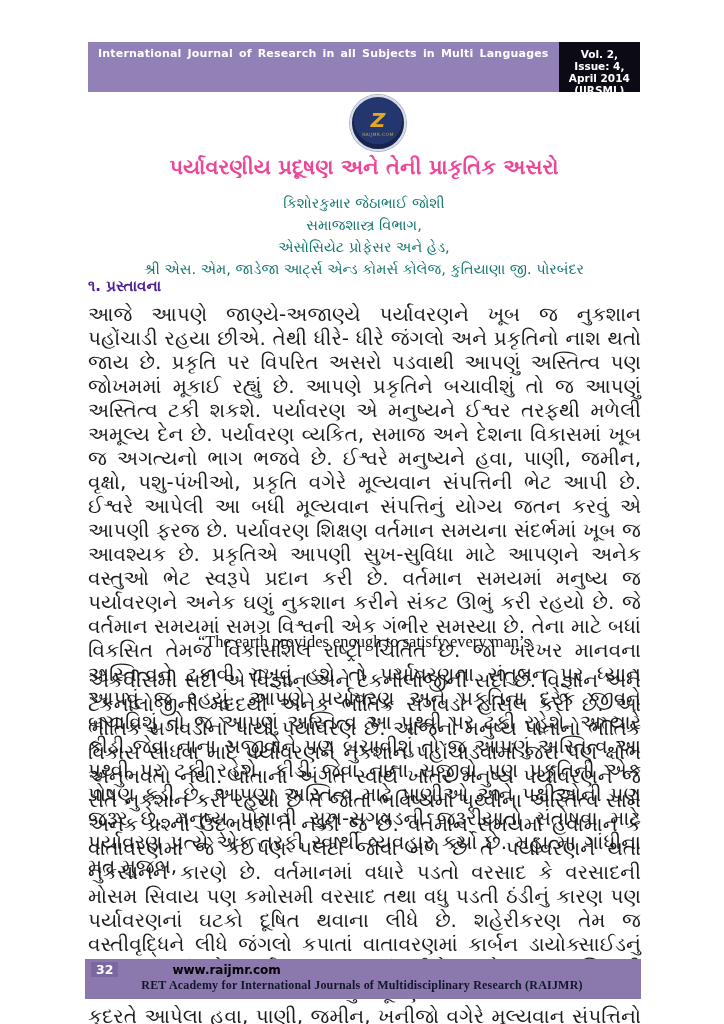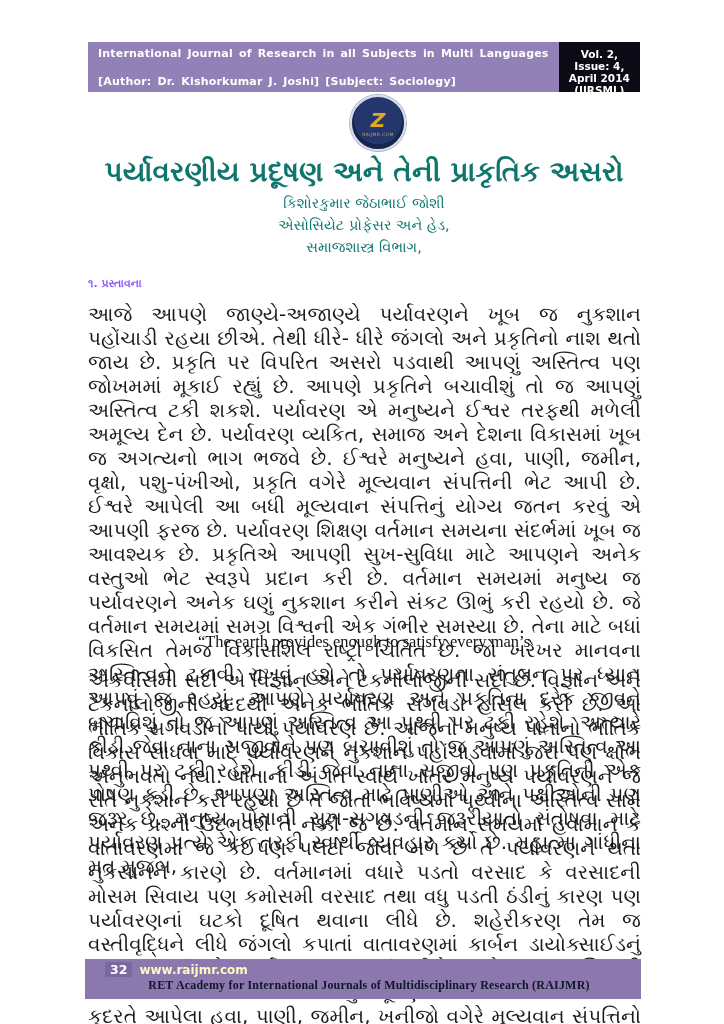--- a/index.html
+++ b/index.html
@@ -40,88 +40,88 @@
   .logo .glyph {
     color:#e0a728; font-weight:bold; font-size:20px; line-height:20px;
     font-style:italic; text-shadow:0 0 1px #7a5c10;
   }
   .logo .logo-cap {
     color:#c8a23a; font-size:4.5px; letter-spacing:.4px; margin-top:2px;
   }
   
   .article-title {
     position:absolute; left:88px; top:155px; width:552px; text-align:center;
-    font-size:28px; font-weight:bold; color:#0f766e;
+    font-size:21px; font-weight:bold; color:#ec4899;
   }
   .author-block {
     position:absolute; left:88px; top:192px; width:552px; text-align:center;
     font-size:14.5px; color:#0f766e; line-height:22px;
   }
   
   .section-heading {
     position:absolute; left:88px; top:277px; width:552px;
-    font-size:11px; font-weight:bold; color:#8b5cf6;
+    font-size:15px; font-weight:bold; color:#4c1d95;
   }
   .para {
     position:absolute; left:88px; width:553px; text-align:justify;
     font-size:20px; line-height:24px; color:#1a1a1a;
   }
   .para1 { top:302px; }
   .para2 { top:668px; }
   .quote {
     position:absolute; left:88px; top:630px; width:552px; text-align:center;
     font-family:"Liberation Serif", serif; font-size:16.5px; color:#111111;
     line-height:23px;
   }
   .quote sup { font-size:9px; }
   
   .footer-band {
     position:absolute; left:85px; top:959px; width:556px; height:40px;
-    background:#8b78ad; padding:3px 8px 2px 20px;
+    background:#8b78ad; padding:3px 8px 2px 6px;
   }
   .footer-row1 { display:flex; align-items:center; }
   .footer-pagenum {
     background:#7a68a0; color:#ffffff; font-weight:bold; font-size:12.5px;
     padding:0 5px; margin-right:7px;
   }
   .footer-line1 {
     color:#ffffff; font-weight:bold; font-size:12px; flex:1; white-space:nowrap;
   }
-  .footer-url { color:#fef9c3; font-weight:bold; font-size:12px; }
+  .footer-url { color:#000000; font-weight:bold; font-size:12px;margin-left:47px; }
   .footer-row2 {
     text-align:center; color:#0f172a; font-weight:bold; font-size:12px;
     font-family:"Liberation Serif", serif; margin-top:1px; letter-spacing:.2px;
   }
 </style>
 </head>
 <body>
 
 <div class="page">
 
   <div class="header-band">
     <div class="header-left">
       <div class="hl1">International Journal of Research in all Subjects in Multi Languages</div>
-      <div class="hl2">[Author: Dr. Kishorkumar J. Joshi] [Subject: Sociology]</div>
     </div>
     <div class="header-right">
       <div>Vol. 2, Issue: 4, April 2014</div>
       <div>(IJRSML)  ISSN: 2321 - 2853</div>
     </div>
   </div>
 
   <div class="logo">
     <div class="glyph">Z</div>
     <div class="logo-cap">RAIJMR.COM</div>
   </div>
 
   <div class="article-title">પર્યાવરણીય પ્રદૂષણ અને તેની પ્રાકૃતિક અસરો</div>
   <div class="author-block">
     <div>કિશોરકુમાર જેઠાભાઈ જોશી</div>
+    <div>સમાજશાસ્ત્ર વિભાગ,</div>
     <div>એસોસિયેટ પ્રોફેસર અને હેડ,</div>
-    <div>સમાજશાસ્ત્ર વિભાગ,</div>
+    <div>શ્રી  એસ. એમ, જાડેજા આર્ટ્સ એન્ડ કોમર્સ કોલેજ, કુતિયાણા જી. પોરબંદર</div>
   </div>
 
   <div class="section-heading">૧. પ્રસ્તાવના</div>
 
   <div class="para para1">આજે આપણે જાણ્યે-અજાણ્યે પર્યાવરણને ખૂબ જ નુકશાન પહોંચાડી રહયા છીએ. તેથી ધીરે- ધીરે જંગલો અને પ્રકૃતિનો નાશ થતો જાય છે. પ્રકૃતિ પર વિપરિત અસરો પડવાથી આપણું અસ્તિત્વ પણ જોખમમાં મૂકાઈ રહ્યું છે. આપણે પ્રકૃતિને બચાવીશું તો જ આપણું અસ્તિત્વ ટકી શકશે. પર્યાવરણ એ મનુષ્યને ઈશ્વર તરફથી મળેલી અમૂલ્ય દેન છે. પર્યાવરણ વ્યકિત, સમાજ અને દેશના વિકાસમાં ખૂબ જ અગત્યનો ભાગ ભજવે છે. ઈશ્વરે મનુષ્યને હવા, પાણી, જમીન, વૃક્ષો, પશુ-પંખીઓ, પ્રકૃતિ વગેરે મૂલ્યવાન સંપત્તિની ભેટ આપી છે. ઈશ્વરે આપેલી આ બધી મૂલ્યવાન સંપત્તિનું યોગ્ય જતન કરવું એ આપણી ફરજ છે. પર્યાવરણ શિક્ષણ વર્તમાન સમયના સંદર્ભમાં ખૂબ જ આવશ્યક છે. પ્રકૃતિએ આપણી સુખ-સુવિધા માટે આપણને અનેક વસ્તુઓ ભેટ સ્વરૂપે પ્રદાન કરી છે. વર્તમાન સમયમાં મનુષ્ય જ પર્યાવરણને અનેક ઘણું નુકશાન કરીને સંકટ ઊભું કરી રહયો છે. જે  વર્તમાન સમયમાં સમગ્ર વિશ્વની એક ગંભીર સમસ્યા છે. તેના માટે બધાં વિકસિત તેમજ વિકાસશિલ રાષ્ટ્રો ચિંતિત છે. જો ખરેખર માનવના અસ્તિત્વને ટકાવી રાખવું હશે તો પર્યાવરણના સંતુલન પર ધ્યાન આપવું જ રહયું. આપણે પર્યાવરણ અને પ્રકૃતિના દરેક જીવને બચાવિશું તો જ આપણું અસ્તિત્વ આ પૃથ્વી પર ટકી રહેશે. અત્યારે કીડી જેવા નાના સજીવોને પણ બચાવીશું તો જ આપણું અસ્તિત્વ આ પૃથ્વી પર ટકી રહેશે. કીડી જેવા નાના સજીવો પણ પ્રકૃતિની એક પોષણ કડી છે. આપણા અસ્તિત્વ માટે પ્રાણીઓ અને પક્ષીઓની પણ જરૂર છે. મનુષ્ય પોતાની સુખ-સગવડની જરૂરીયાતો સંતોષવા માટે પર્યાવરણ પ્રત્યે એક તરફી સ્વાર્થી વ્યવહાર કર્યો છે. મહાત્મા ગાંધીના મત મુજબ,</div>
 
   <div class="quote">
     <div>“The earth provides enough to satisfy every man’s</div>
   </div>
 

